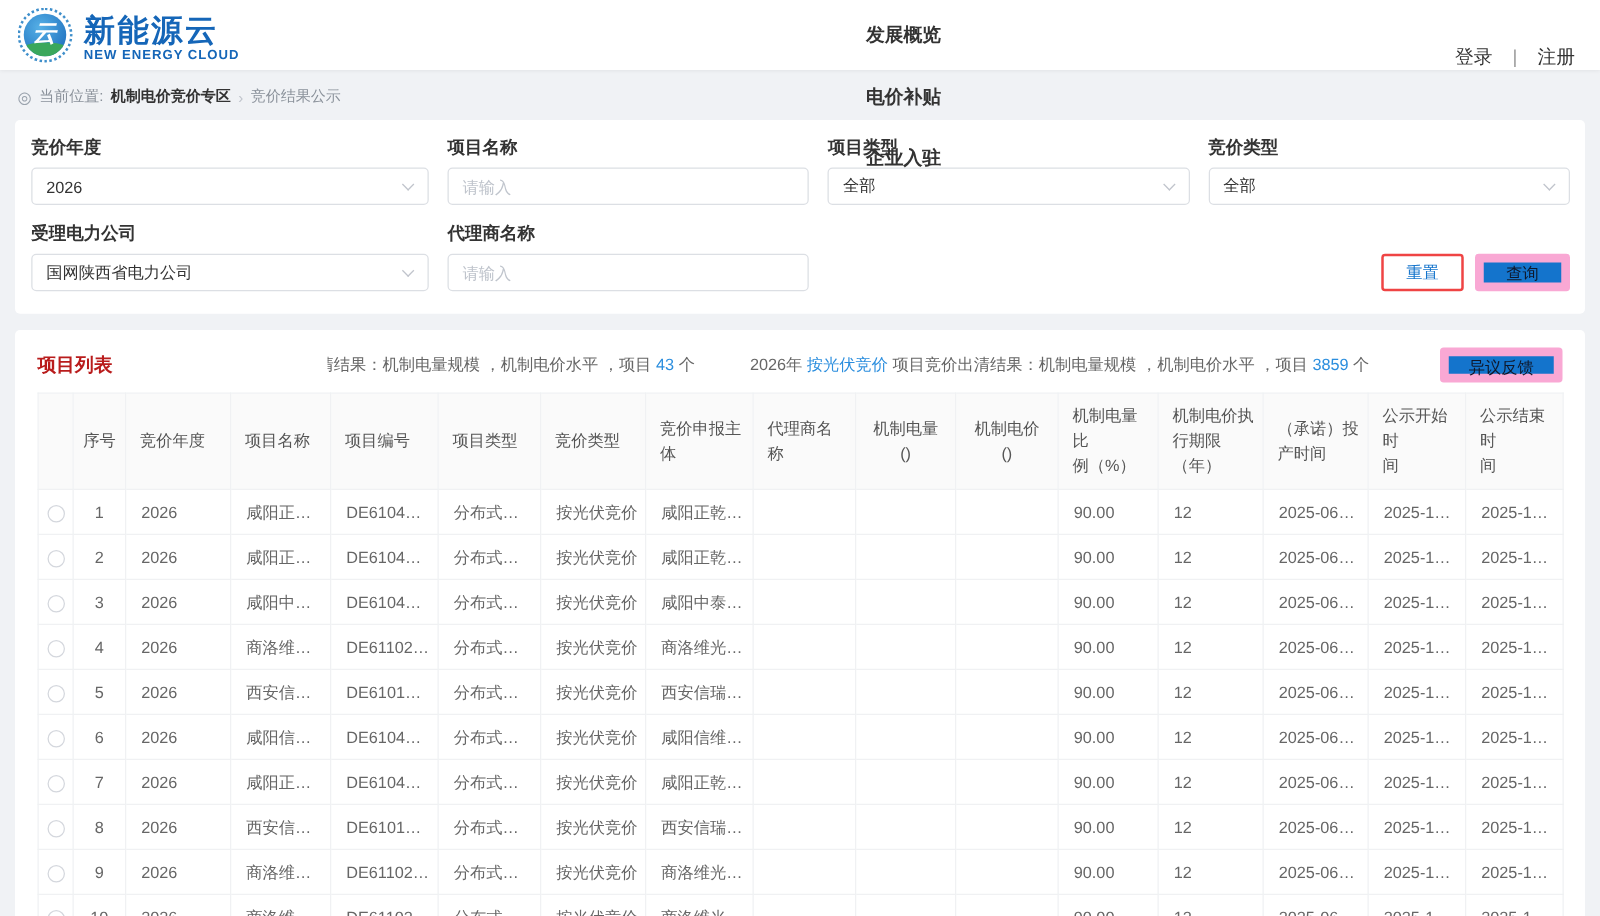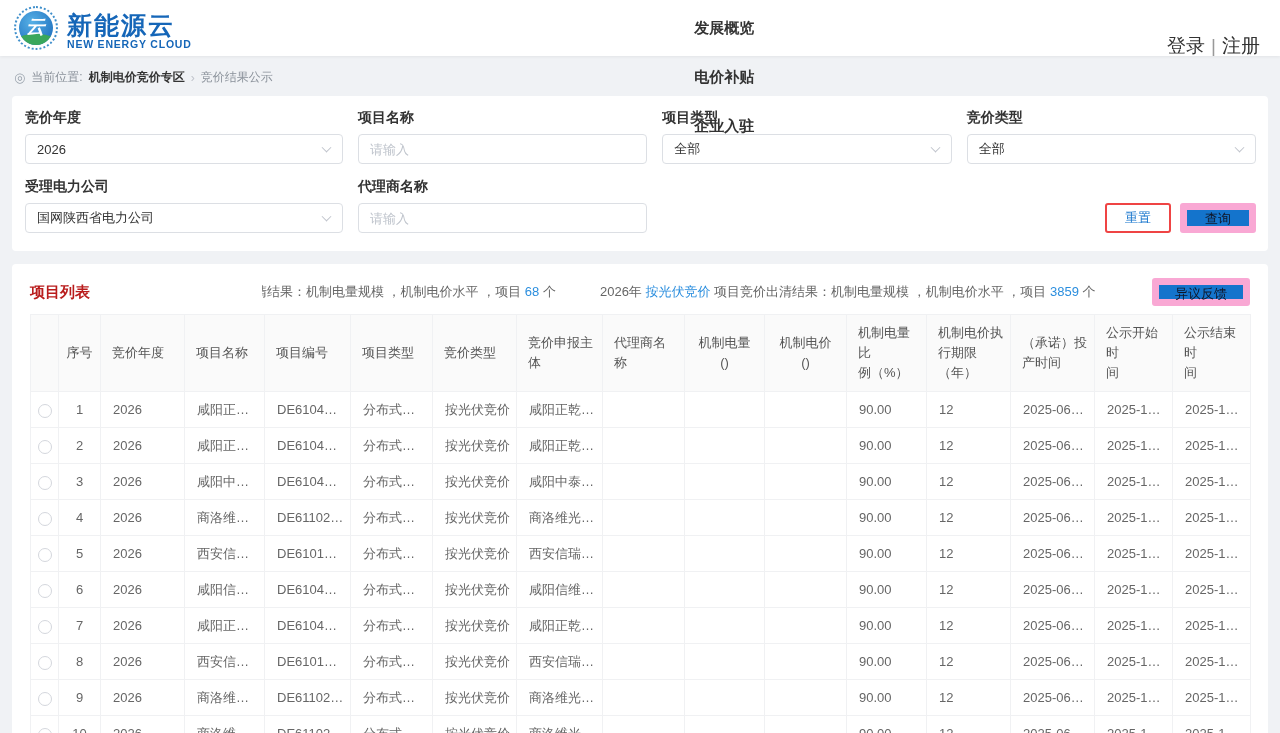--- a/index.html
+++ b/index.html
@@ -16,21 +16,21 @@
     background:radial-gradient(circle at 38% 32%, #56b0e6, #1565b8); }
   .logo-globe::after { content:""; position:absolute; left:-4px; right:-4px; bottom:-3px;
     height:42%; background:#3aa75c; border-radius:50%/70% 70% 40% 40%; }
   .logo-globe::before { content:"云"; position:absolute; top:3px; left:7px; color:#fff;
     font-size:19px; font-style:italic; font-weight:bold; z-index:1; }
   .logo-title { font-size:25px; font-weight:bold; color:#1566b8; letter-spacing:2px; line-height:1.05; }
   .logo-sub { font-size:10.5px; font-weight:bold; color:#1566b8; letter-spacing:.8px; }
   .mainnav { display:flex; gap:30px; margin:16px auto; padding-left:120px;flex-direction:column; }
   .mainnav a { font-size:15px; font-weight:600; color:#333; text-decoration:none; cursor:pointer; }
   .mainnav a.active { color:#2fb85c; }
-  .auth { display:flex; align-items:center; gap:6px; font-size:19px; color:#333;margin-top:35px; }
+  .auth { display:flex; align-items:center; gap:16px; font-size:15px; color:#333;margin-top:35px; }
   .auth a { color:#333; text-decoration:none; cursor:pointer; }
   .auth .sep { color:#999; }
 
   
   .crumbbar { display:flex; align-items:center; gap:6px; padding:13px 14px 10px; font-size:12px; }
   .pin { color:#9aa3ad; font-size:13px; }
   .crumb-prefix { color:#8a919a; }
   .crumb-section { color:#333; font-weight:bold; cursor:pointer; }
   .crumb-sep { color:#c0c4cc; font-size:12px; }
   .crumb-current { color:#8a919a; }
@@ -164,21 +164,21 @@
       <button class="btn btn-primary">查询</button>
     </div>
   </div>
 </section>
 
 <section class="card list-card">
   <div class="list-head">
     <div class="list-title">项目列表</div>
     <div class="ticker">
       <span class="ticker-inner">
-        <span>清结果：机制电量规模 ，机制电价水平 ，项目 </span><span class="num">68</span><span> 个</span><span class="gap"></span><span>2026年 </span><a>按光伏竞价</a><span> 项目竞价出清结果：机制电量规模 ，机制电价水平 ，项目 </span><span class="num">3859</span><span> 个</span><span class="gap"></span><span>2026</span>
+        <span>清结果：机制电量规模 ，机制电价水平 ，项目 </span><span class="num">43</span><span> 个</span><span class="gap"></span><span>2026年 </span><a>按光伏竞价</a><span> 项目竞价出清结果：机制电量规模 ，机制电价水平 ，项目 </span><span class="num">3859</span><span> 个</span><span class="gap"></span><span>2026</span>
       </span>
     </div>
     <button class="btn btn-primary btn-feedback">异议反馈</button>
   </div>
 
   <table>
     <colgroup>
         <col style="width: 28px;">
         <col style="width: 42px;">
         <col style="width: 84px;">

